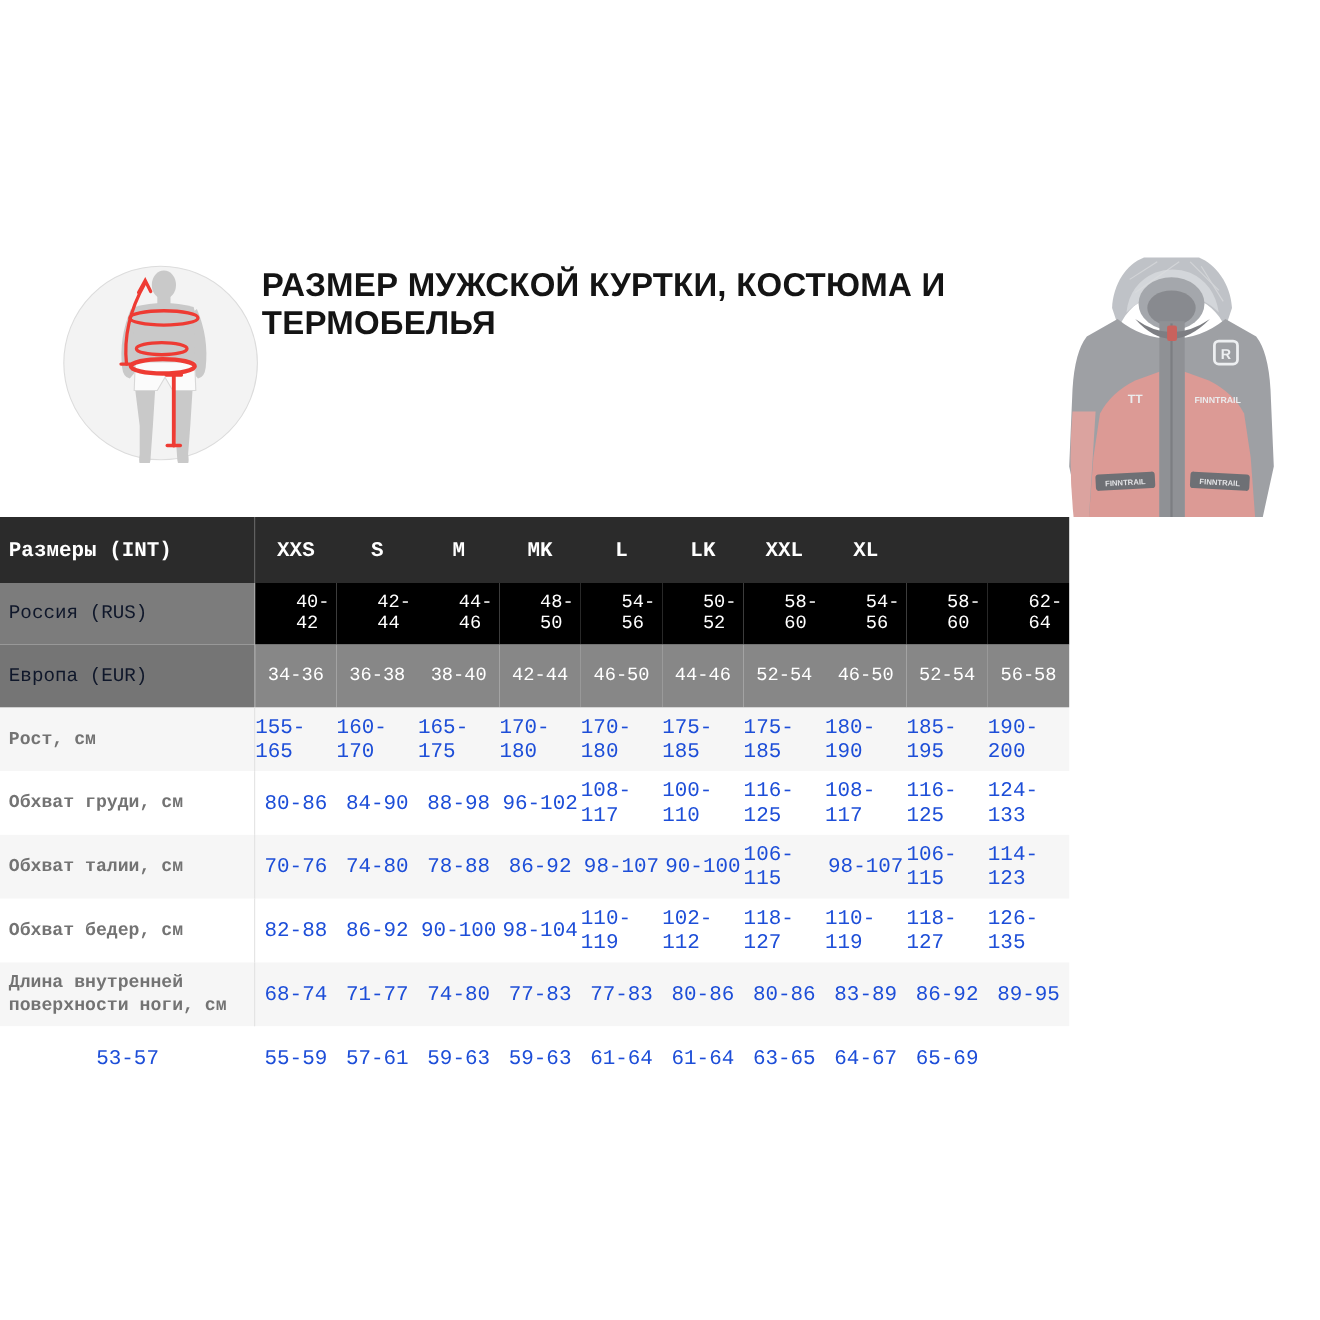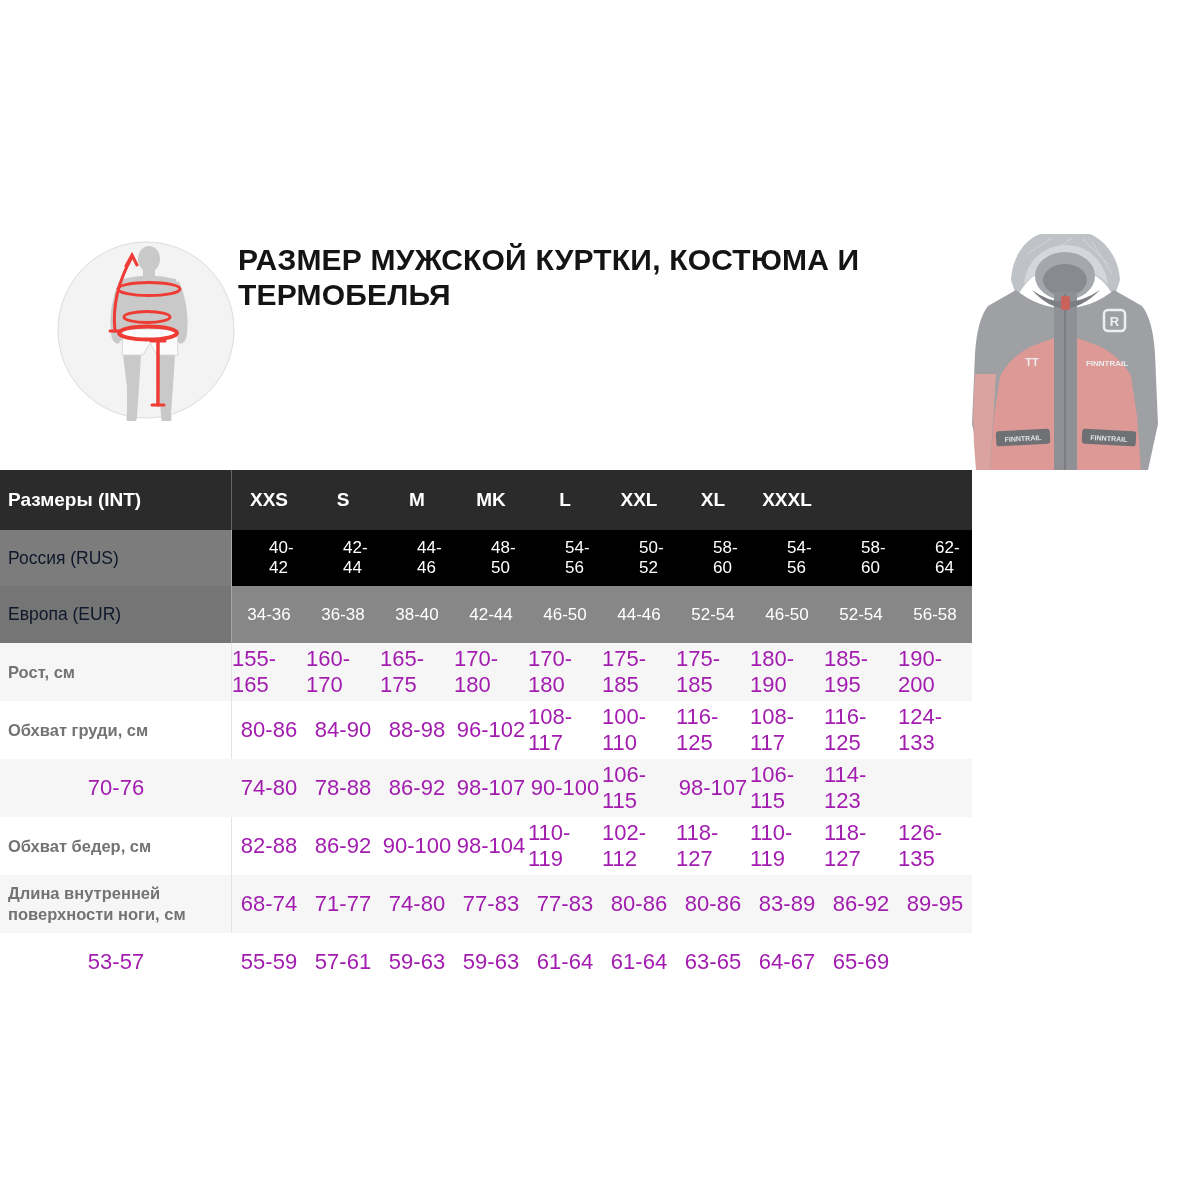--- a/index.html
+++ b/index.html
@@ -14,21 +14,21 @@
   .jacket-wrap  { position:absolute; right:0; top:224px; width:268px; height:246px; }
 
   .textblock { position:absolute; left:238px; top:243px; width:700px; }
   .page-title {
     font-size:30px; line-height:1.16; font-weight:700; color:#141414;
     text-transform:uppercase; letter-spacing:.2px; margin-bottom:21px;
   }
   .page-desc { font-size:18.5px; line-height:1.5; color:#3c3c3c; width:672px; }
 
   
-  .size-table { position:absolute; left:0; top:470px; width:972px; }
+  .size-table { position:absolute; left:0; top:470px; width:972px;font-family:Liberation Mono, monospace; }
   .trow { display:grid; grid-template-columns:232px repeat(10,1fr); align-items:stretch; }
   .tlabel, .tcell { display:flex; align-items:center; }
   .tcell { justify-content:center; }
   .tlabel { padding-left:8px; padding-right:12px; }
 
   .row-head { height:60px; background:#2b2b2b; }
   .row-head .tlabel { font-size:19px; font-weight:700; color:#ffffff;
                       border-right:1px solid rgba(255,255,255,.28); }
   .row-head .tcell  { font-size:19px; font-weight:700; color:#ffffff; }
 
@@ -38,21 +38,21 @@
   .row-region.rus .tlabel { background:#7c7c7c; }
   .row-region.rus .tcell  { background:#000000;padding-left:37px; }
   .row-region.eur { height:57px; }
   .row-region.eur .tlabel { background:#757575; }
   .row-region.eur .tcell  { background:#878787; }
 
   .row-body { height:58px; background:#ffffff; }
   .row-body.alt { background:#f6f6f6; }
   .row-body .tlabel { font-size:16.5px; font-weight:700; color:#737373; line-height:1.25;
                       border-right:1px solid #e3e3e3; }
-  .row-body .tcell  { font-size:22px; color:#a21caf; }
+  .row-body .tcell  { font-size:19px; color:#1d4ed8; }
 </style>
 </head>
 <body>
 
 <div class="page">
 
   <div class="top">
 
     <div class="diagram-wrap">
       <svg width="180" height="182" viewBox="0 0 180 182">
@@ -137,23 +137,23 @@
   </div>
 
   <div class="size-table">
       <div class="trow row-head">
         <div class="tlabel">Размеры (INT)</div>
         <div class="tcell">XXS</div>
         <div class="tcell">S</div>
         <div class="tcell">M</div>
         <div class="tcell">MK</div>
         <div class="tcell">L</div>
+        <div class="tcell">LK</div>
         <div class="tcell">XXL</div>
         <div class="tcell">XL</div>
-        <div class="tcell">XXXL</div>
       </div>
       <div class="trow row-region rus">
         <div class="tlabel">Россия (RUS)</div>
         <div class="tcell">40-42</div>
         <div class="tcell">42-44</div>
         <div class="tcell">44-46</div>
         <div class="tcell">48-50</div>
         <div class="tcell">54-56</div>
         <div class="tcell">50-52</div>
         <div class="tcell">58-60</div>
@@ -194,20 +194,21 @@
         <div class="tcell">88-98</div>
         <div class="tcell">96-102</div>
         <div class="tcell">108-117</div>
         <div class="tcell">100-110</div>
         <div class="tcell">116-125</div>
         <div class="tcell">108-117</div>
         <div class="tcell">116-125</div>
         <div class="tcell">124-133</div>
       </div>
       <div class="trow row-body alt">
+        <div class="tlabel">Обхват талии, см</div>
         <div class="tcell">70-76</div>
         <div class="tcell">74-80</div>
         <div class="tcell">78-88</div>
         <div class="tcell">86-92</div>
         <div class="tcell">98-107</div>
         <div class="tcell">90-100</div>
         <div class="tcell">106-115</div>
         <div class="tcell">98-107</div>
         <div class="tcell">106-115</div>
         <div class="tcell">114-123</div>

